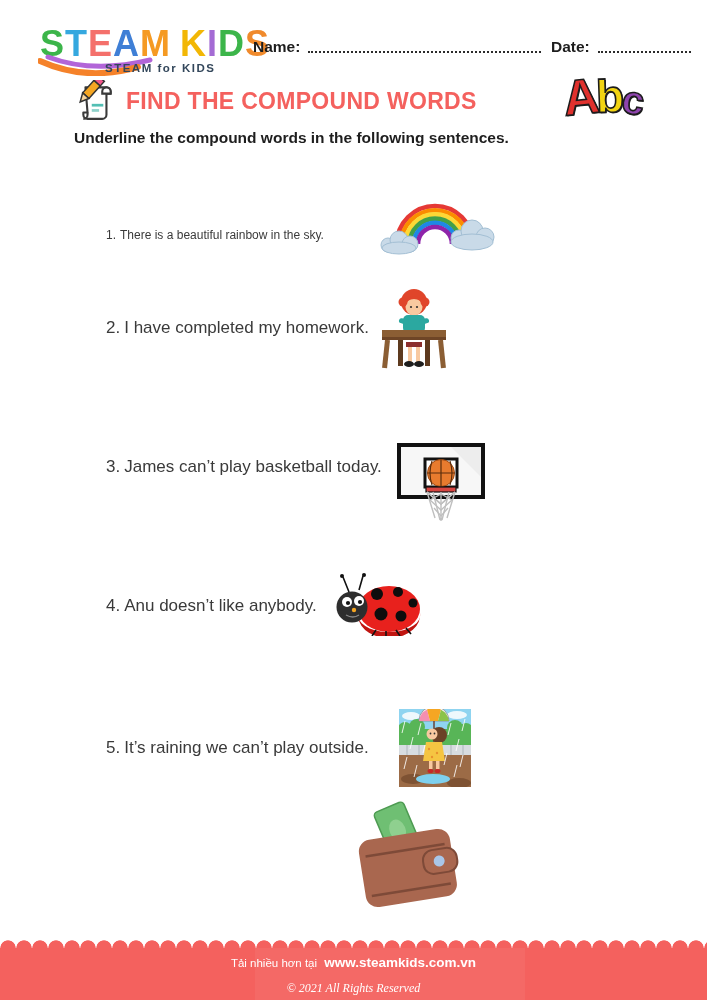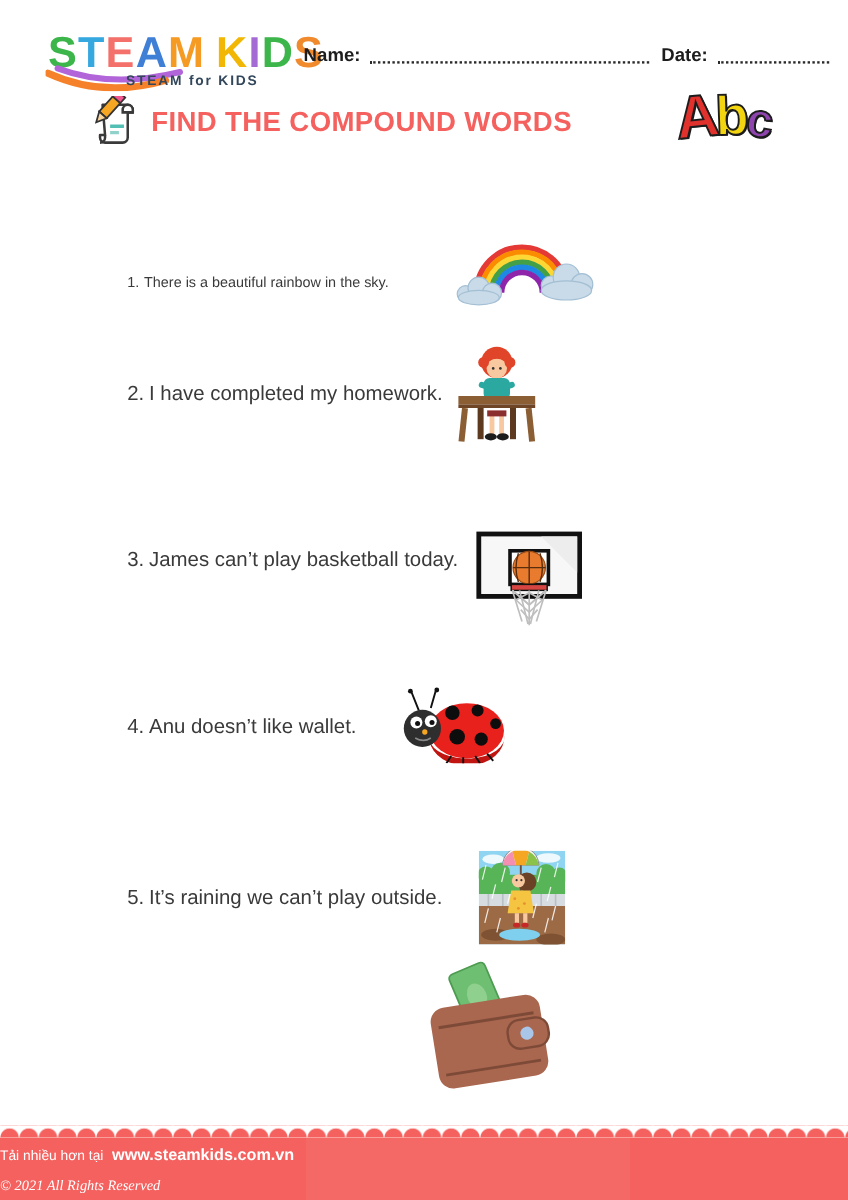--- a/index.html
+++ b/index.html
@@ -33,21 +33,21 @@
   #instruction { position:absolute; left:74px; top:129px; font-size:15.5px; font-weight:700; color:#1e1e1e; }
   
   .sentence { position:absolute; left:106px; color:#3a3a3a; white-space:nowrap; }
   .sentence .snum { margin-right:4px; }
   .s-small { font-size:12px; }
   .s-big { font-size:17px; }
   .illus { position:absolute; }
   
   #footer { position:absolute; left:0; bottom:0; width:707px; height:62px; }
   #footer-scallop { height:10px; background-image:radial-gradient(circle 8px at 8px 10px, var(--footer-c) 7.3px, transparent 8px); background-size:16px 10px; background-repeat:repeat-x; }
-  #footer-body { position:relative; height:52px; background:var(--footer-c); color:#fff; text-align:left; padding-top:7px; }
+  #footer-body { position:relative; height:52px; background:var(--footer-c); color:#fff; text-align:center; padding-top:7px; }
   #footer-mid { position:absolute; left:255px; top:0; width:270px; height:52px; background:rgba(255,255,255,0.05); }
   #footer-line1 { position:relative; font-size:11.5px; }
   #footer-line1 .furl { font-weight:800; font-size:13.5px; margin-left:4px; }
   #footer-line2 { position:relative; font-size:12px; font-style:italic; margin-top:11px; font-family:"Liberation Serif", serif; }
 </style>
 </head>
 <body>
 
 <div id="page">
 
@@ -82,20 +82,21 @@
         <rect x="8" y="0" width="8" height="16" fill="#F5A623" stroke="#333" stroke-width="1.4"></rect>
         <polygon points="8,16 16,16 12,24" fill="#F8D49B" stroke="#333" stroke-width="1.4"></polygon>
       </g>
     </svg>
     <div id="page-title" style="color: rgb(244, 97, 94);">FIND THE COMPOUND WORDS</div>
   </div>
 
   <div id="abc"><span class="abc-l a" style="color: rgb(224, 49, 45);">A</span><span class="abc-l b" style="color: rgb(242, 212, 17);">b</span><span class="abc-l c" style="color: rgb(142, 68, 173);">c</span>
   </div>
 
+  <div id="instruction">Underline the compound words in the following sentences.</div>
 
   <div class="sentence s-small" style="top:228px;">
     <span class="snum">1.</span><span>There is a beautiful rainbow in the sky.</span>
   </div>
   <svg class="illus" style="left:372px; top:188px;" width="128" height="68" viewBox="0 0 128 68">
     <path d="M25,56 A38,38 0 0 1 101,56" stroke="#E53935" stroke-width="4.6" fill="none"></path>
     <path d="M29.2,56 A33.8,33.8 0 0 1 96.8,56" stroke="#FB8C00" stroke-width="4.6" fill="none"></path>
     <path d="M33.4,56 A29.6,29.6 0 0 1 92.6,56" stroke="#FDD835" stroke-width="4.6" fill="none"></path>
     <path d="M37.6,56 A25.4,25.4 0 0 1 88.4,56" stroke="#43A047" stroke-width="4.6" fill="none"></path>
     <path d="M41.8,56 A21.2,21.2 0 0 1 84.2,56" stroke="#1E88E5" stroke-width="4.6" fill="none"></path>
@@ -150,21 +151,21 @@
     <path d="M45,17.5 v27 M31.5,31 h27 M36,19 q-4,12 0,24 M54,19 q4,12 0,24" stroke="#5A2D0C" stroke-width="1.2" fill="none"></path>
     <rect x="30" y="45" width="30" height="5" fill="#D64541" stroke="#111" stroke-width="1.2"></rect>
     <g stroke="#BFBFBF" stroke-width="1.4" fill="none">
       <path d="M31,50 L39,76 M37,50 L44,78 M45,50 L45,79 M53,50 L46,78 M59,50 L51,76"></path>
       <path d="M31,50 L45,62 L59,50 M34,58 L45,68 L56,58 M38,66 L45,74 L52,66"></path>
       <path d="M59,50 L45,62 L31,50 M56,58 L45,52 L34,58"></path>
     </g>
   </svg>
 
   <div class="sentence s-big" style="top:596px;">
-    <span class="snum">4.</span><span>Anu doesn’t like wallet.</span>
+    <span class="snum">4.</span><span>Anu doesn’t like anybody.</span>
   </div>
   <svg class="illus" style="left:328px; top:572px;" width="94" height="64" viewBox="0 0 94 64">
     <path d="M21,20 L15,5 M31,18 L35,4" stroke="#111" stroke-width="1.6" fill="none"></path>
     <circle cx="14" cy="4" r="2" fill="#111"></circle>
       <circle cx="36" cy="3" r="2" fill="#111"></circle>
     <ellipse cx="61" cy="37" rx="31" ry="23" fill="#E8211D"></ellipse>
     <path d="M30,45 a31,23 0 0 0 62,-4 a31,17 0 0 1 -62,4 z" fill="#C01511"></path>
     <circle cx="24" cy="35" r="15.5" fill="#2E2E2E"></circle>
     <circle cx="19" cy="30" r="5" fill="#fff"></circle>
       <circle cx="20" cy="31" r="2.1" fill="#111"></circle>

